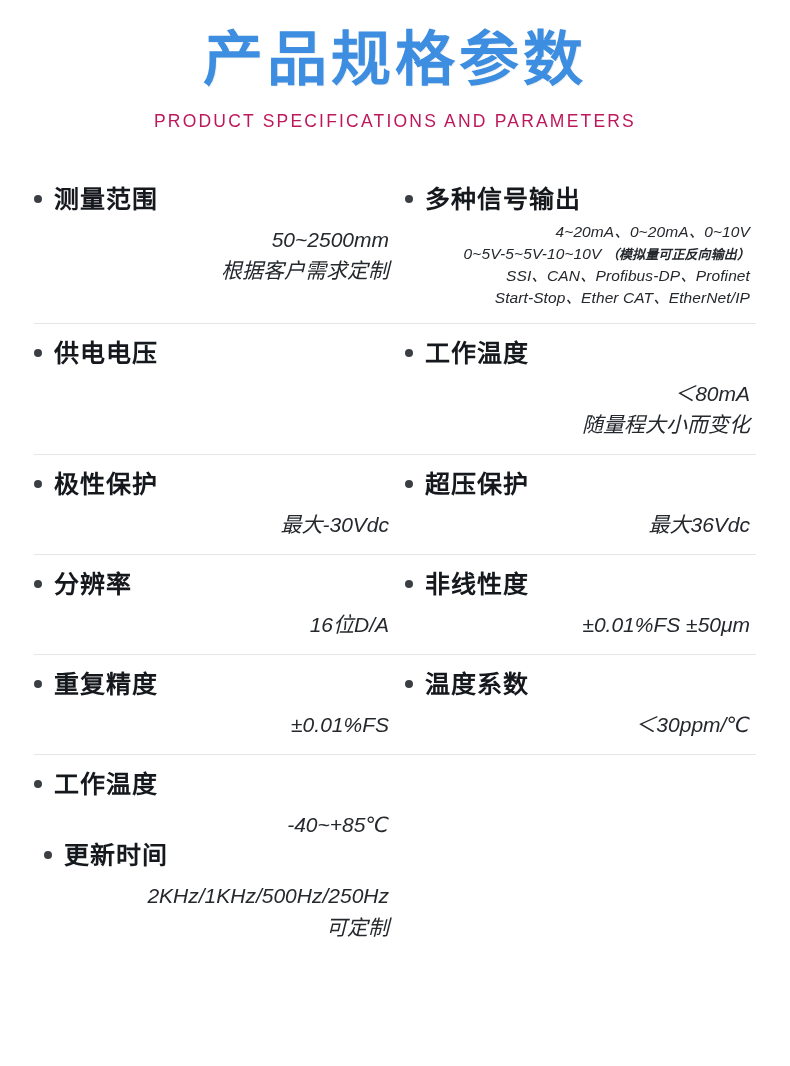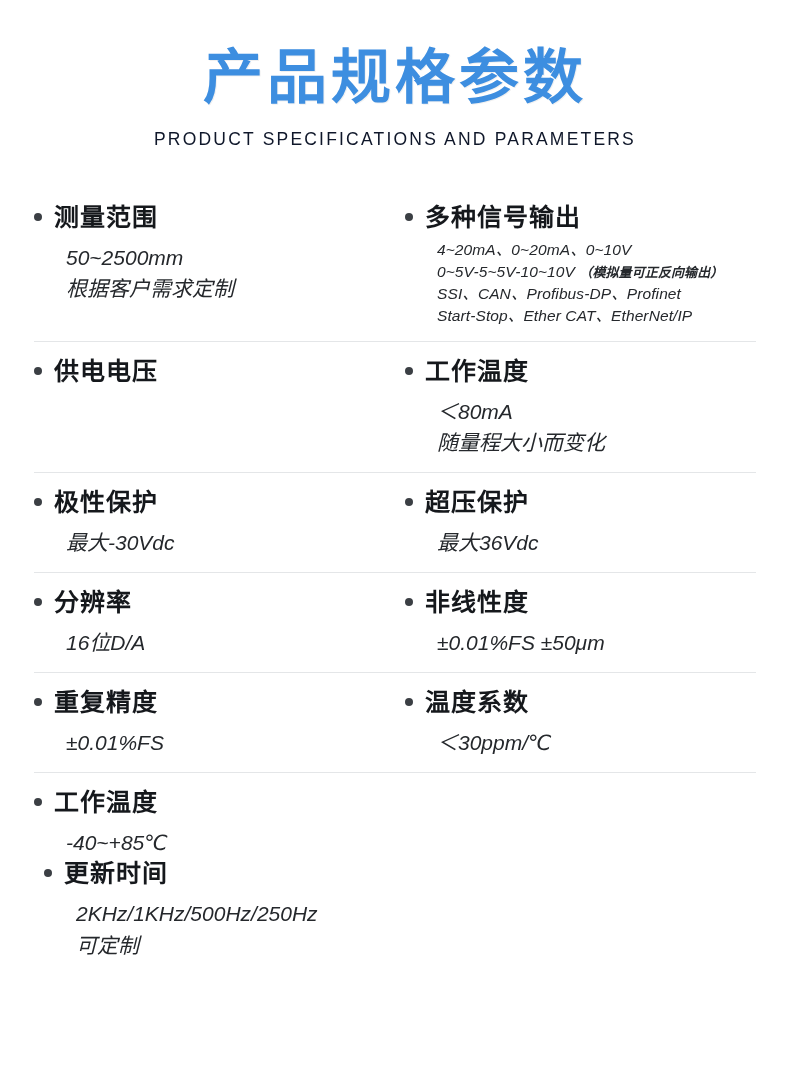--- a/index.html
+++ b/index.html
@@ -18,37 +18,37 @@
   .page {
     width: 790px;
     height: 1066px;
     position: relative;
     box-sizing: border-box;
     padding: 0 34px;
   }
 
   
   .header {
-    padding-top: 46px;
+    padding-top: 28px;
     text-align: center;
   }
   .title-cn {
     font-size: 60px;
     font-weight: bold;
     letter-spacing: 4px;
     color: #3d8ee0;
     line-height: 1.05;
     margin: 0;
     text-shadow: 1px 1px 0 rgba(0,0,0,0.06);
   }
   .title-en {
     margin-top: 20px;
     font-size: 17.5px;
     letter-spacing: 2.2px;
-    color: #0f172a;
+    color: #be185d;
     font-weight: normal;
   }
 
   
   .spec-list {
     margin-top: 38px;
   }
   .spec-row {
     display: flex;
     border-bottom: 1px solid #e4e6e8;
@@ -57,20 +57,21 @@
     box-sizing: border-box;
   }
   .spec-row:last-child {
     border-bottom: none;
     flex-direction: column;
   }
   .spec-cell {
     width: 50%;
     box-sizing: border-box;
     padding-right: 6px;
+    text-align: right;
   }
   .spec-cell.right {
     padding-left: 10px;
   }
 
   .cell-head {
     display: flex;
     align-items: baseline;
   }
   .bullet {

